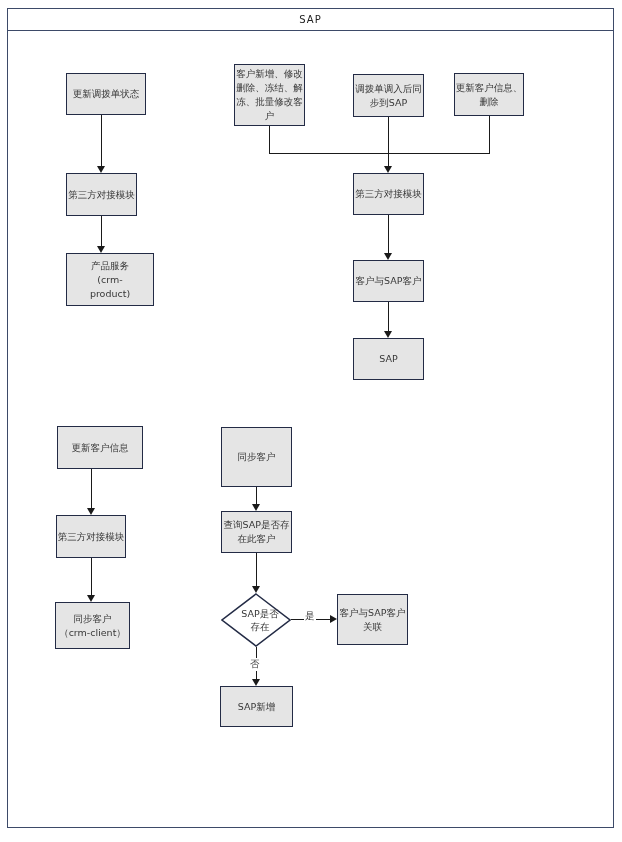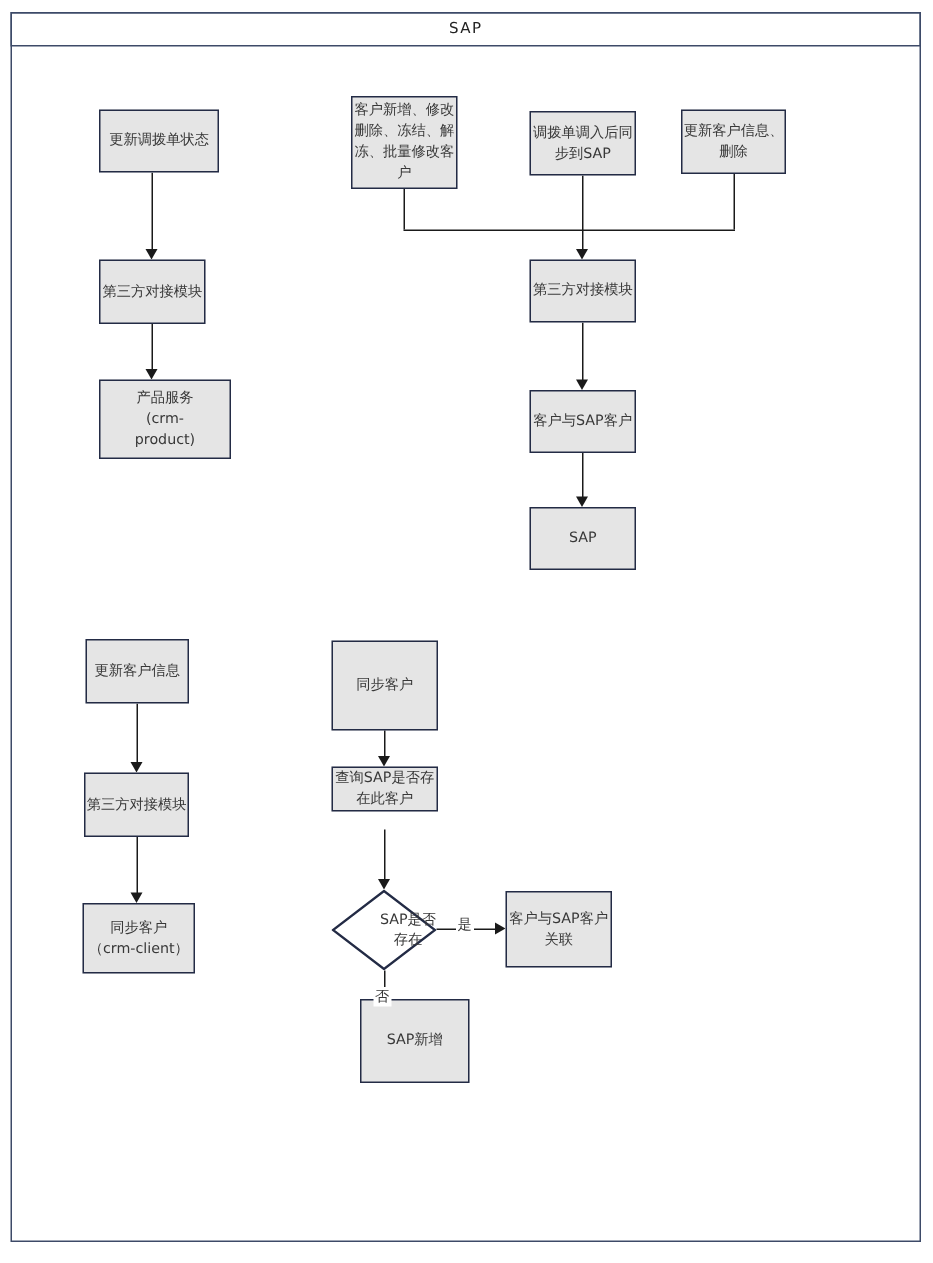--- a/index.html
+++ b/index.html
@@ -30,21 +30,21 @@
     border-top:7px solid #1a1a1a;
   }
   .ah-right{
     position:absolute;width:0;height:0;z-index:1;
     border-top:4px solid transparent;border-bottom:4px solid transparent;
     border-left:7px solid #1a1a1a;
   }
   .diamond-wrap{position:absolute;left:221px;top:593px;width:70px;height:54px;z-index:2;}
   .diamond-wrap svg{position:absolute;left:0;top:0;}
   .diamond-label{
-    position:absolute;left:16px;top:0;width:70px;height:54px;
+    position:absolute;left:4px;top:0;width:70px;height:54px;
     display:flex;align-items:center;justify-content:center;text-align:center;
     font-size:9.5px;line-height:13px;color:#383838;white-space:pre-line;
   }
   .edge-label{
     position:absolute;background:#ffffff;font-size:9.5px;color:#383838;
     padding:0 1px;z-index:3;
   }
 </style>
 </head>
 <body>
@@ -76,33 +76,33 @@
 <div class="vl" style="left:388px;top:117px;height:50px;"></div>
 <div class="ah-down" style="left:384px;top:166px;"></div>
 <div class="box" style="left:353px;top:173px;width:71px;height:42px;">第三方对接模块</div>
 <div class="vl" style="left:388px;top:215px;height:39px;"></div>
 <div class="ah-down" style="left:384px;top:253px;"></div>
 <div class="box" style="left:353px;top:260px;width:71px;height:42px;">客户与SAP客户</div>
 <div class="vl" style="left:388px;top:302px;height:30px;"></div>
 <div class="ah-down" style="left:384px;top:331px;"></div>
 <div class="box" style="left:353px;top:338px;width:71px;height:42px;">SAP</div>
 
-<div class="box" style="left:57px;top:426px;width:69px;height:43px;">更新客户信息</div>
+<div class="box" style="left:57px;top:426px;width:86px;height:43px;">更新客户信息</div>
 <div class="vl" style="left:91px;top:469px;height:40px;"></div>
 <div class="ah-down" style="left:87px;top:508px;"></div>
 <div class="box" style="left:56px;top:515px;width:70px;height:43px;">第三方对接模块</div>
 <div class="vl" style="left:91px;top:558px;height:38px;"></div>
 <div class="ah-down" style="left:87px;top:595px;"></div>
 <div class="box" style="left:55px;top:602px;width:75px;height:47px;">同步客户
 （crm-client）</div>
 
 <div class="box" style="left:221px;top:427px;width:71px;height:60px;">同步客户</div>
 <div class="vl" style="left:256px;top:470px;height:35px;"></div>
 <div class="ah-down" style="left:252px;top:504px;"></div>
-<div class="box" style="left:221px;top:511px;width:71px;height:30px;">查询SAP是否存
+<div class="box" style="left:221px;top:511px;width:71px;height:42px;">查询SAP是否存
 在此客户</div>
 <div class="vl" style="left:256px;top:553px;height:34px;"></div>
 <div class="ah-down" style="left:252px;top:586px;"></div>
 
 <div class="diamond-wrap">
   <svg width="70" height="54" viewBox="0 0 70 54">
     <polygon points="35,1 69,27 35,53 1,27" fill="#ffffff" stroke="#232b45" stroke-width="1.5"></polygon>
   </svg>
   <div class="diamond-label">SAP是否
 存在</div>
@@ -110,13 +110,13 @@
 
 <div class="hl" style="left:291px;top:619px;width:40px;"></div>
 <div class="ah-right" style="left:330px;top:615px;"></div>
 <div class="edge-label" style="left:304px;top:610px;">是</div>
 <div class="box" style="left:337px;top:594px;width:71px;height:51px;">客户与SAP客户
 关联</div>
 
 <div class="vl" style="left:256px;top:647px;height:33px;"></div>
 <div class="ah-down" style="left:252px;top:679px;"></div>
 <div class="edge-label" style="left:249px;top:658px;">否</div>
-<div class="box" style="left:220px;top:666px;width:73px;height:56px;margin-left:20px;">SAP新增</div>
+<div class="box" style="left:220px;top:686px;width:73px;height:41px;">SAP新增</div>
 
 </body></html>

